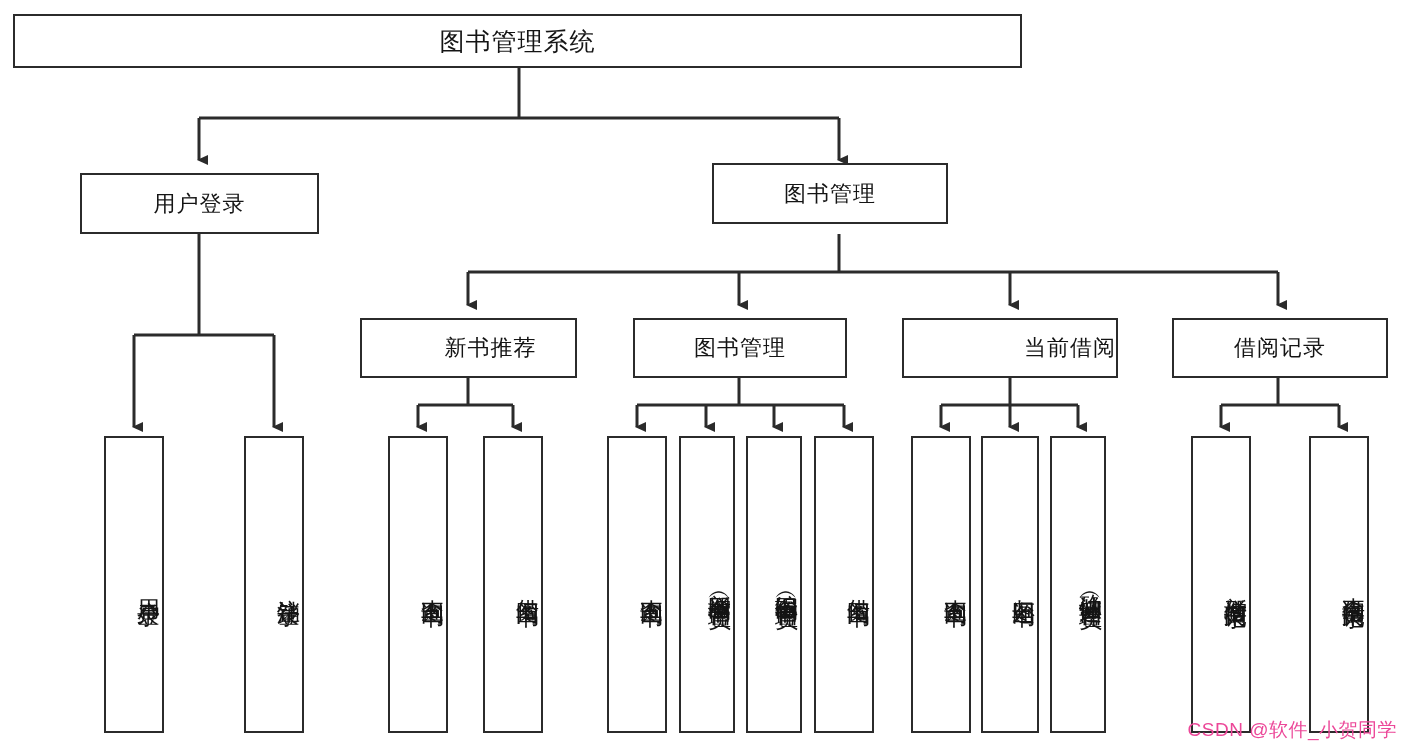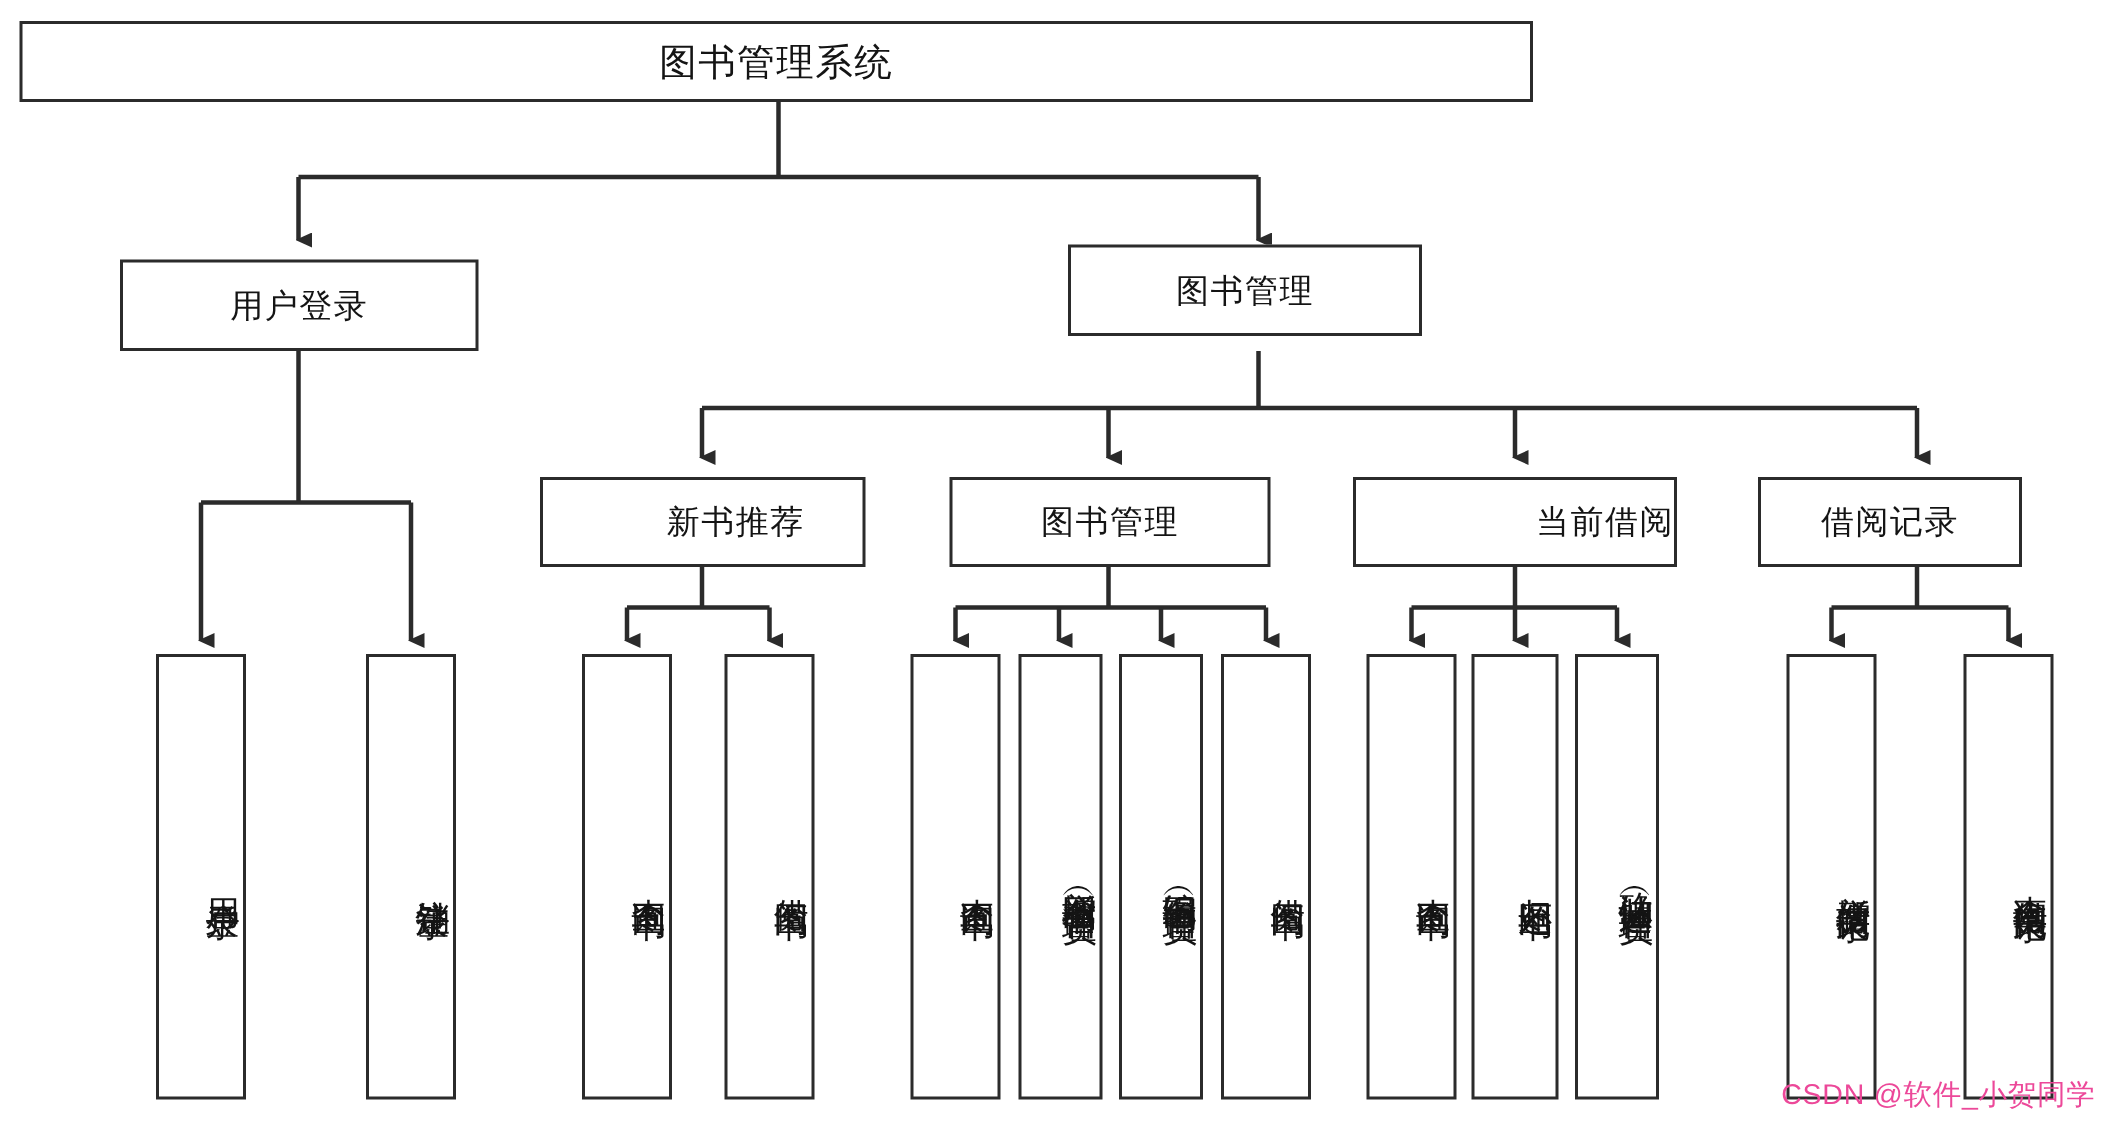--- a/index.html
+++ b/index.html
@@ -134,21 +134,21 @@
 
   <div class="node level2" style="left:360px; top:318px; width:217px; height:60px;padding-left:44px;">
     <span>新书推荐</span>
   </div>
   <div class="node level2" style="left:633px; top:318px; width:214px; height:60px;">
     <span>图书管理</span>
   </div>
   <div class="node level2" style="left:902px; top:318px; width:216px; height:60px;justify-content:flex-end;">
     <span>当前借阅</span>
   </div>
-  <div class="node level2" style="left:1172px; top:318px; width:176px; height:60px;">
+  <div class="node level2" style="left:1172px; top:318px; width:216px; height:60px;">
     <span>借阅记录</span>
   </div>
 
   <div class="node leaf" style="left:104px; top:436px; width:60px; height:297px;">
     <span>用户登录</span>
   </div>
   <div class="node leaf" style="left:244px; top:436px; width:60px; height:297px;">
     <span>注销登录</span>
   </div>
 

